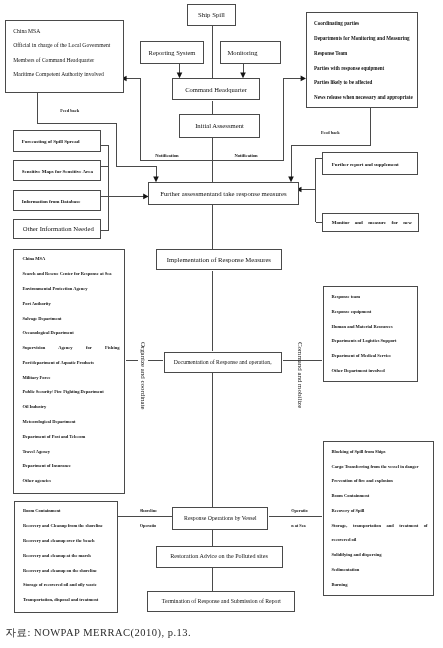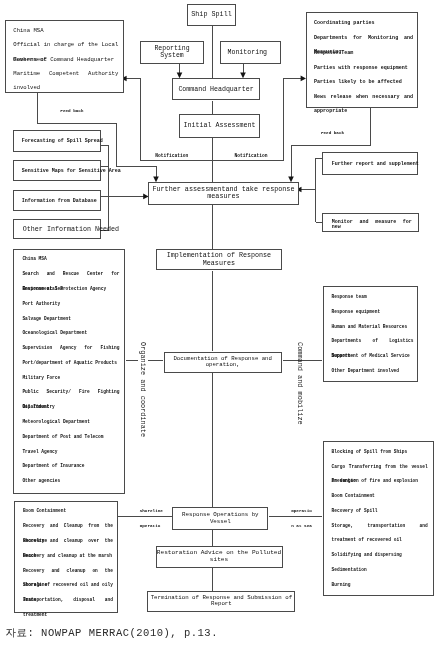--- a/index.html
+++ b/index.html
@@ -1,18 +1,18 @@
 <!DOCTYPE html>
 <html><head>
 <meta charset="utf-8">
 <style>
   html,body{margin:0;padding:0;background:#ffffff;}
   body{width:443px;height:648px;position:relative;overflow:hidden;
        font-family:"Liberation Serif",serif;color:#121212;}
-  #canvas{position:absolute;left:0;top:0;width:443px;height:648px;font-family:Liberation Mono, monospace;}
+  #canvas{position:absolute;left:0;top:0;width:443px;height:648px;}
   svg.edges{position:absolute;left:0;top:0;width:443px;height:648px;}
   .node{position:absolute;box-sizing:border-box;border:1px solid #4a4a4a;background:#ffffff;
         display:flex;align-items:center;justify-content:center;text-align:center;
         font-size:6.4px;line-height:1.1;}
   .listbox{position:absolute;box-sizing:border-box;border:1px solid #4a4a4a;background:#ffffff;}
   .li{position:absolute;font-size:4.5px;line-height:14.75px;font-weight:600;text-align:justify;text-align-last:left;}
   .li2{position:absolute;font-size:5.6px;line-height:14.4px;font-weight:400;text-align:justify;text-align-last:left;}
   .li4{position:absolute;font-size:5.0px;line-height:1;white-space:nowrap;font-weight:600;}
   .li3{position:absolute;font-size:5.05px;line-height:14.2px;font-weight:600;text-align:justify;text-align-last:left;}
   .elabel{position:absolute;font-size:4.3px;line-height:1;white-space:nowrap;font-weight:700;

